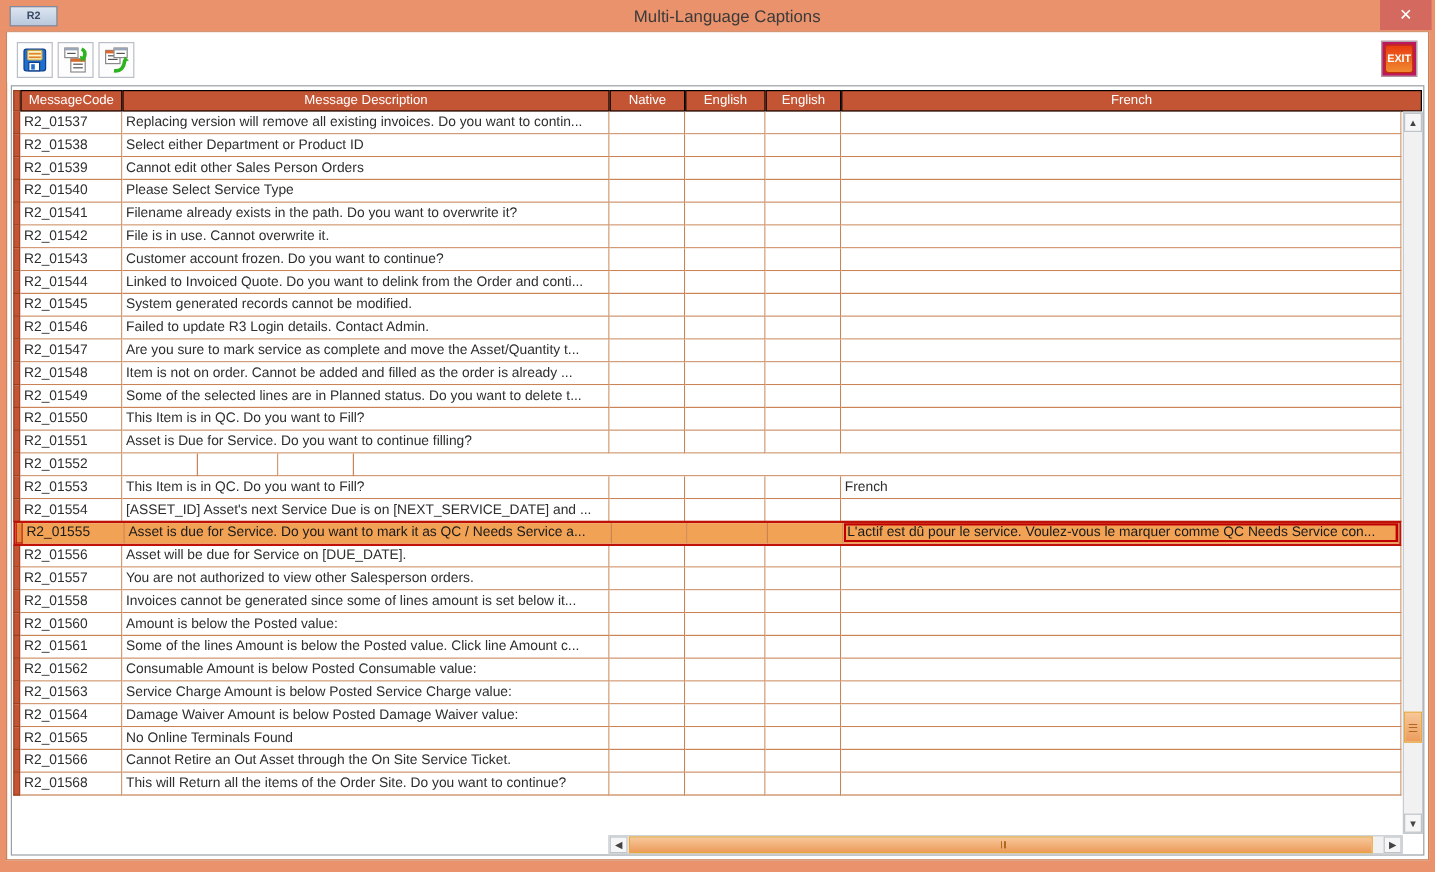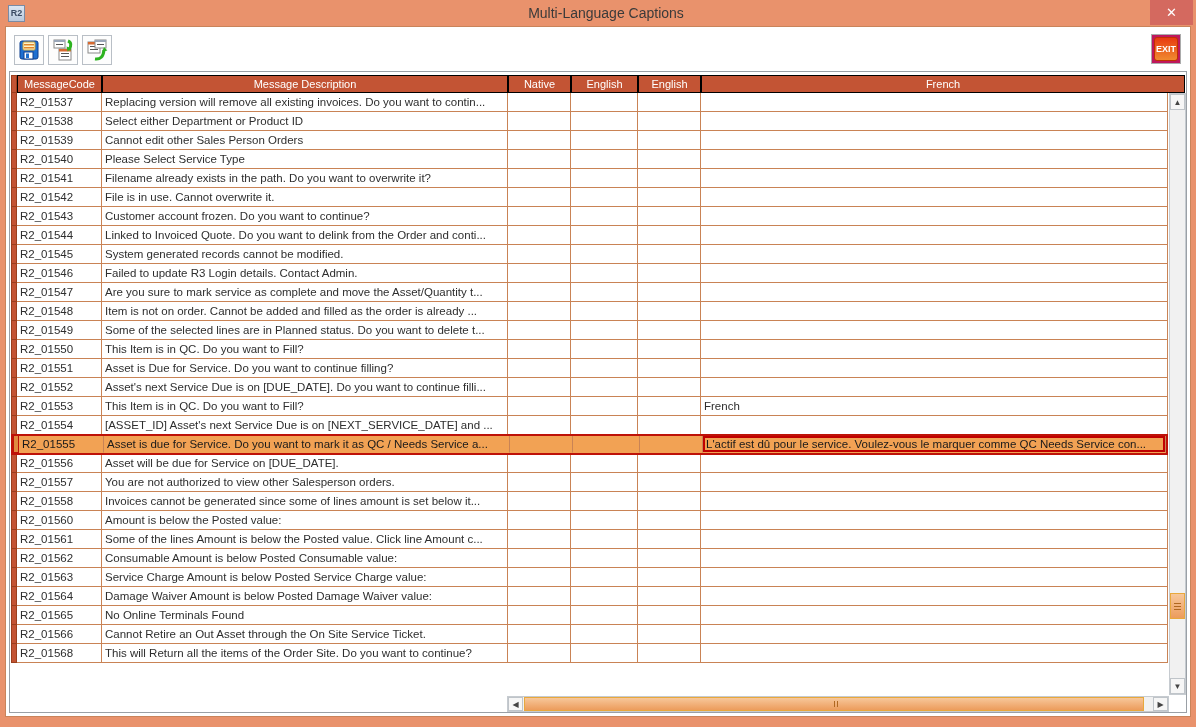--- a/index.html
+++ b/index.html
@@ -7,21 +7,21 @@
     width:1196px;height:727px;position:relative;overflow:hidden;
     font-family:"Liberation Sans", sans-serif;
     background:#E9926C;
   }
   
   .titlebar{
     position:absolute;top:0;left:0;right:0;height:26px;
     display:flex;align-items:center;background:#E9926C;
   }
   .app-icon{
-    width:17px;height:17px;margin-left:8px;
+    width:40px;height:17px;margin-left:8px;
     background:linear-gradient(#DCE6F2,#B9C8DC);
     border:1px solid #7A8BA5;box-sizing:border-box;
     font-size:9px;font-weight:bold;color:#3A4A63;
     display:flex;align-items:center;justify-content:center;
   }
   .title-text{
     position:absolute;left:16px;right:0;text-align:center;
     font-size:14px;color:#3A3A3A;
   }
   .close-btn{
@@ -324,21 +324,20 @@
           <div class="gcell col0">R2_01551</div>
           <div class="gcell col1">Asset is Due for Service. Do you want to continue filling?</div>
           <div class="gcell col2"></div>
           <div class="gcell col3"></div>
           <div class="gcell col4"></div>
           <div class="gcell col5"></div>
         </div>
         <div class="grow">
           <div class="selcell"></div>
           <div class="gcell col0">R2_01552</div>
-          <div class="gcell col1">Asset's next Service Due is on [DUE_DATE]. Do you want to continue filli...</div>
           <div class="gcell col2"></div>
           <div class="gcell col3"></div>
           <div class="gcell col4"></div>
           <div class="gcell col5"></div>
         </div>
         <div class="grow">
           <div class="selcell"></div>
           <div class="gcell col0">R2_01553</div>
           <div class="gcell col1">This Item is in QC. Do you want to Fill?</div>
           <div class="gcell col2"></div>

